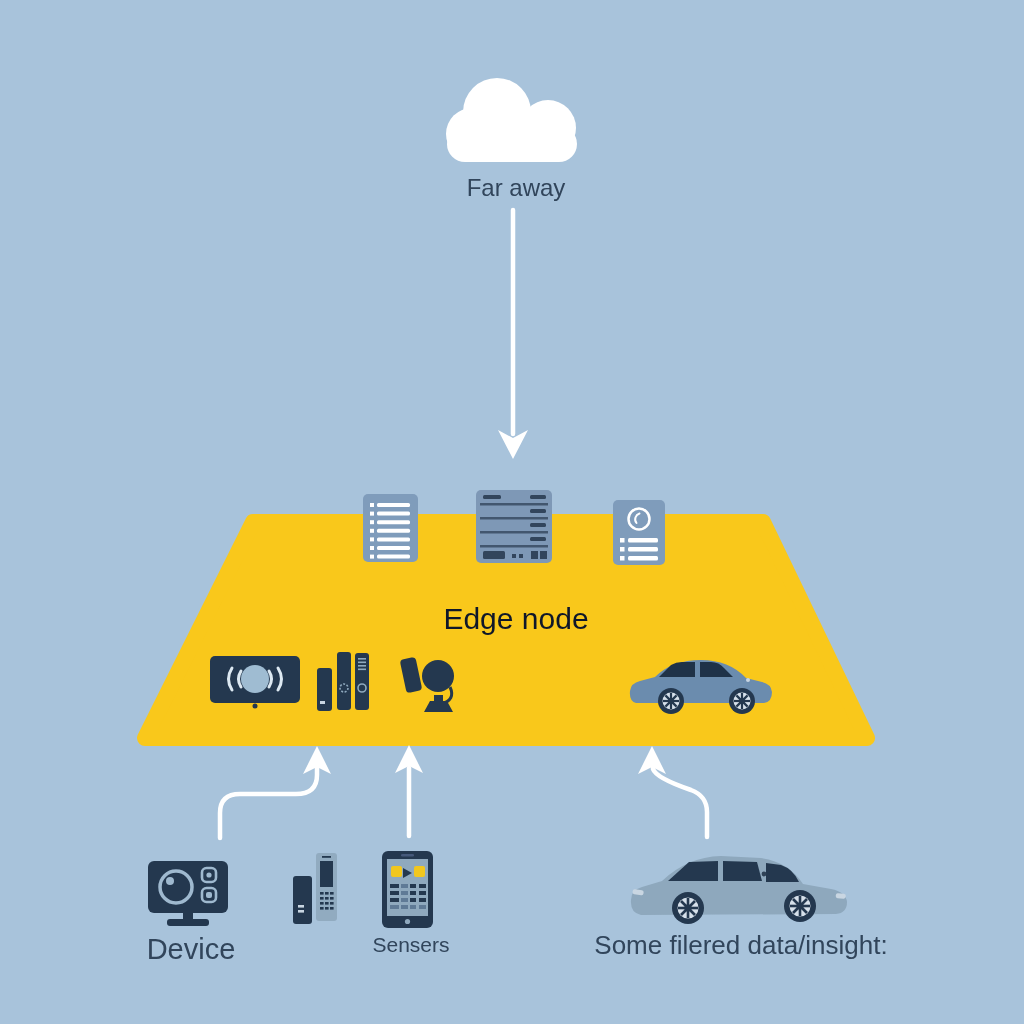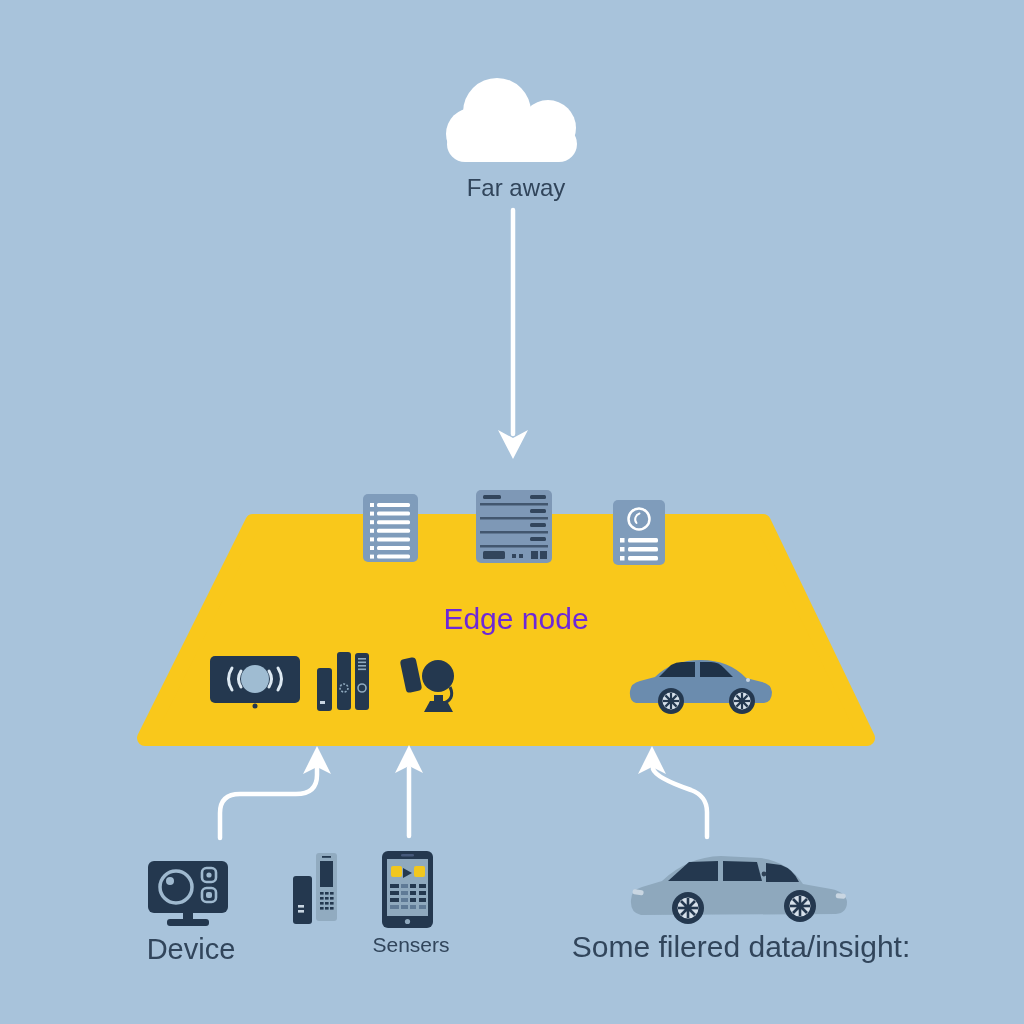--- a/index.html
+++ b/index.html
@@ -12,24 +12,24 @@
   .canvas{position:relative;width:1024px;height:1024px;}
   .layer{position:absolute;left:0;top:0;}
   .label{
     position:absolute;
     transform:translateX(-50%);
     white-space:nowrap;
     color:#31455B;
     user-select:none;
   }
   .lbl-far{left:516px;top:174px;font-size:24px;}
-  .lbl-edge{left:516px;top:602px;font-size:30px;color:#6d28d9;}
+  .lbl-edge{left:516px;top:602px;font-size:30px;color:#0f172a;}
   .lbl-device{left:191px;top:933px;font-size:29px;}
   .lbl-sensors{left:411px;top:933px;font-size:21px;}
-  .lbl-output{left:741px;top:930px;font-size:30px;}
+  .lbl-output{left:741px;top:930px;font-size:26px;}
 </style>
 </head>
 <body>
 
 <div class="canvas">
 
   <svg class="layer" width="1024" height="1024" viewBox="0 0 1024 1024">
 
     <rect x="0" y="0" width="1024" height="1024" fill="#A8C3DB"></rect>
 

